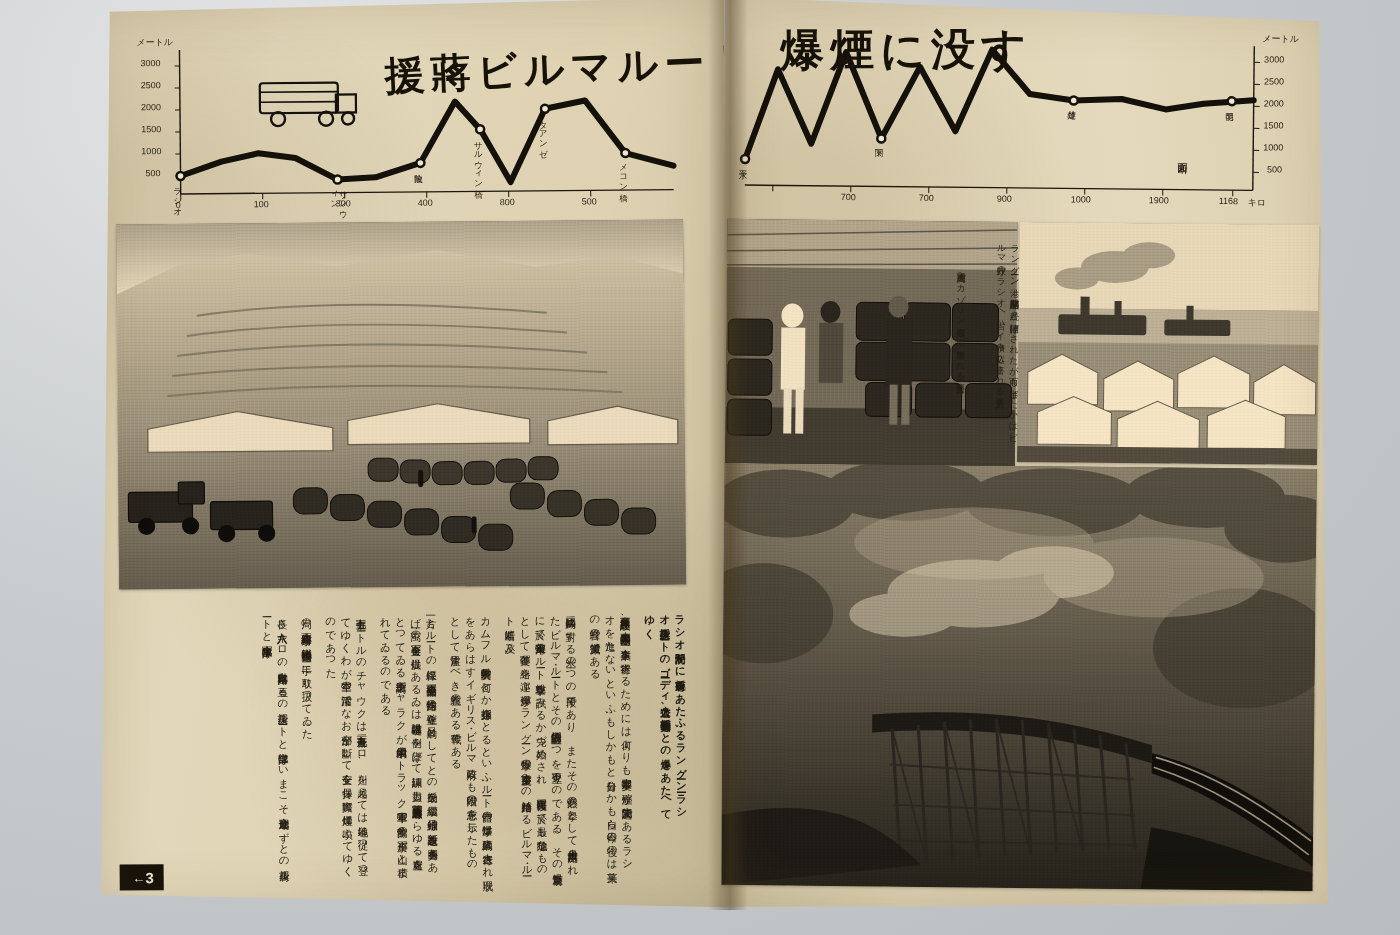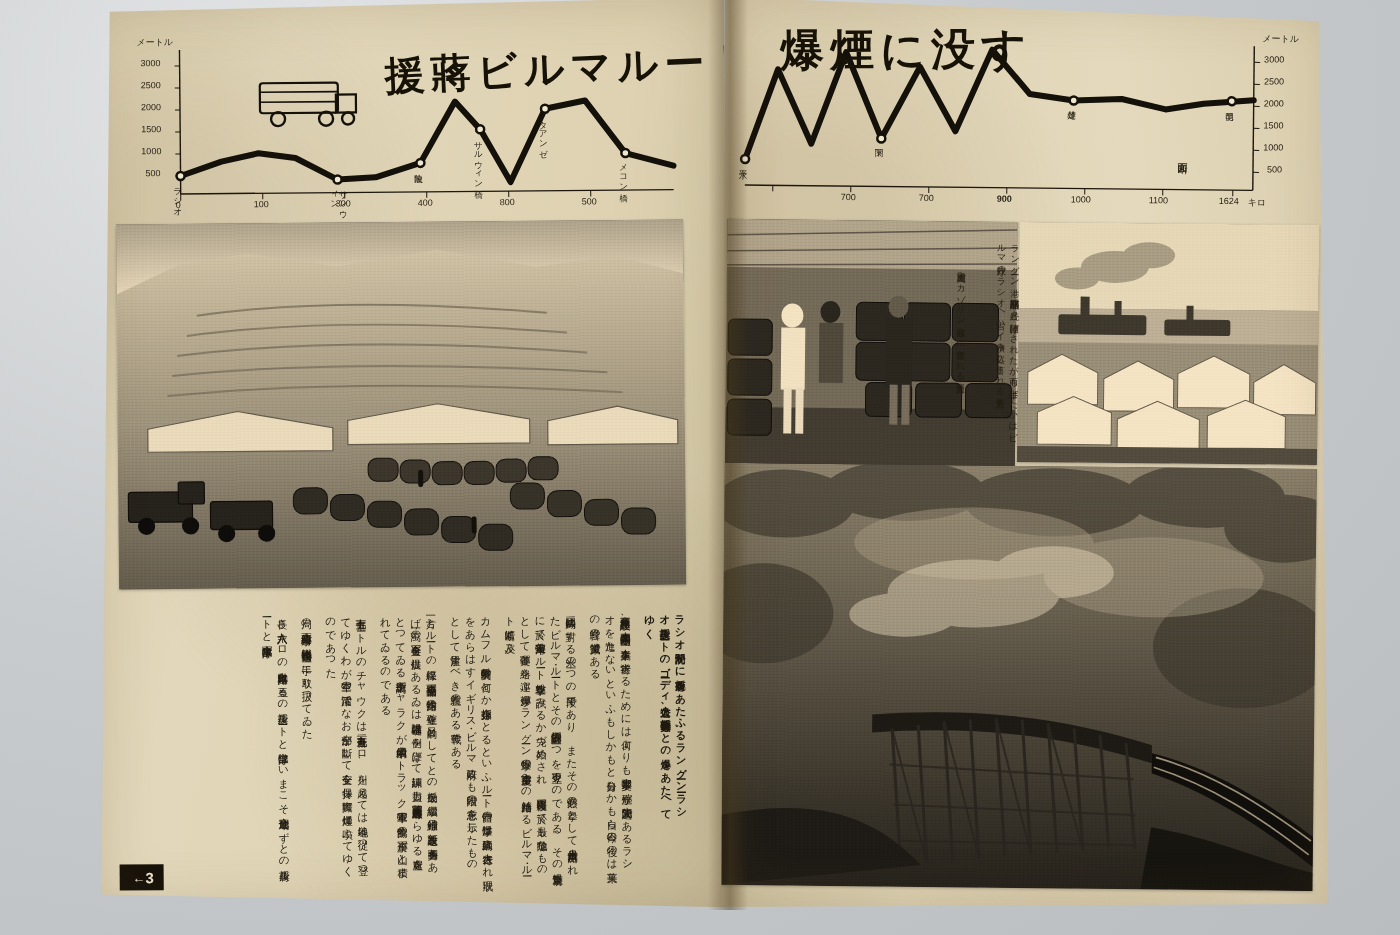--- a/index.html
+++ b/index.html
@@ -350,24 +350,24 @@
       <div class="units" style="left:528px;top:-6px;">メートル</div>
       <div class="units" style="left:530px;top:16px;">3000</div>
       <div class="units" style="left:530px;top:38px;">2500</div>
       <div class="units" style="left:530px;top:60px;">2000</div>
       <div class="units" style="left:530px;top:82px;">1500</div>
       <div class="units" style="left:530px;top:104px;">1000</div>
       <div class="units" style="left:534px;top:126px;">500</div>
 
       <div class="units" style="left:108px;top:158px;">700</div>
       <div class="units" style="left:186px;top:158px;">700</div>
-      <div class="units" style="left:264px;top:158px;font-weight:bold;">900</div>
+      <div class="units" style="left:264px;top:158px;">900</div>
       <div class="units" style="left:338px;top:158px;">1000</div>
-      <div class="units" style="left:416px;top:158px;">1100</div>
-      <div class="units" style="left:486px;top:158px;">1624</div>
+      <div class="units" style="left:416px;top:158px;">1900</div>
+      <div class="units" style="left:486px;top:158px;">1168</div>
       <div class="units" style="left:515px;top:158px;">キロ</div>
 
       <div class="ptlabel" style="left:6px;top:130px;">永平</div>
       <div class="ptlabel" style="left:142px;top:108px;">下関</div>
       <div class="ptlabel" style="left:334px;top:68px;">楚雄</div>
       <div class="ptlabel" style="left:492px;top:68px;">昆明</div>
       <div class="ptlabel" style="left:444px;top:118px;font-size:10px;">断面図</div>
     </div>
 
     <div class="headline hl-right">爆煙に没す</div>

